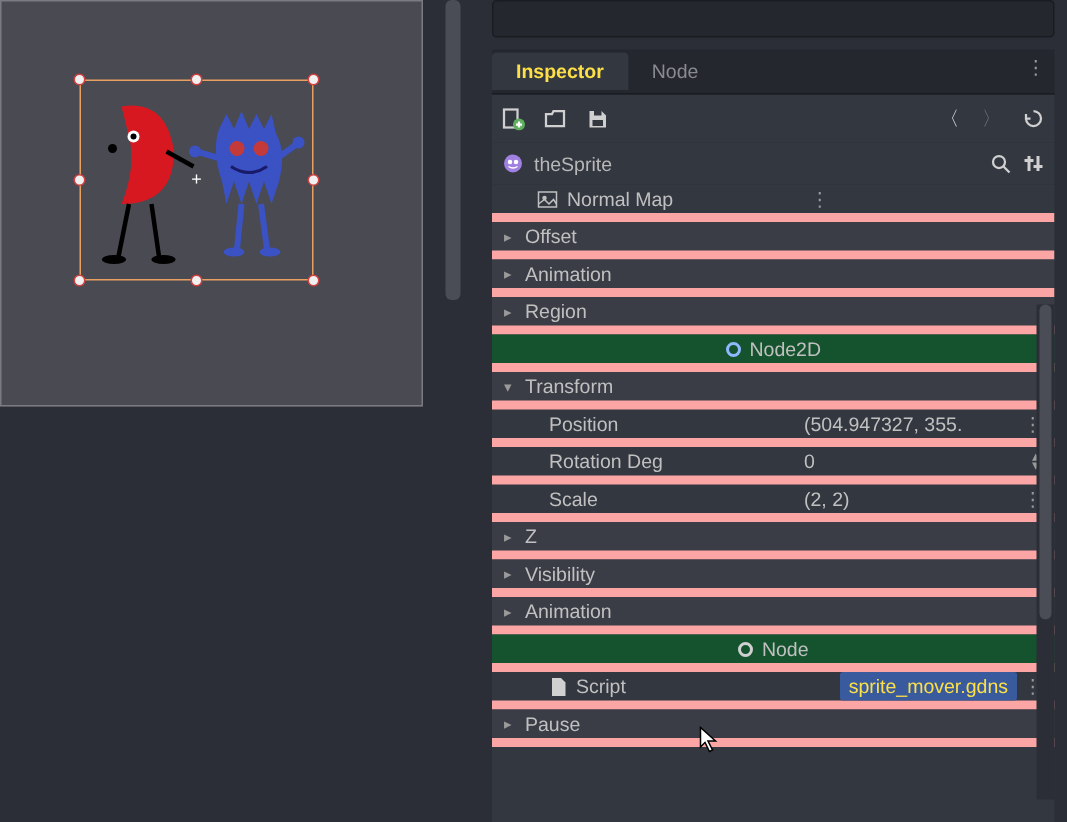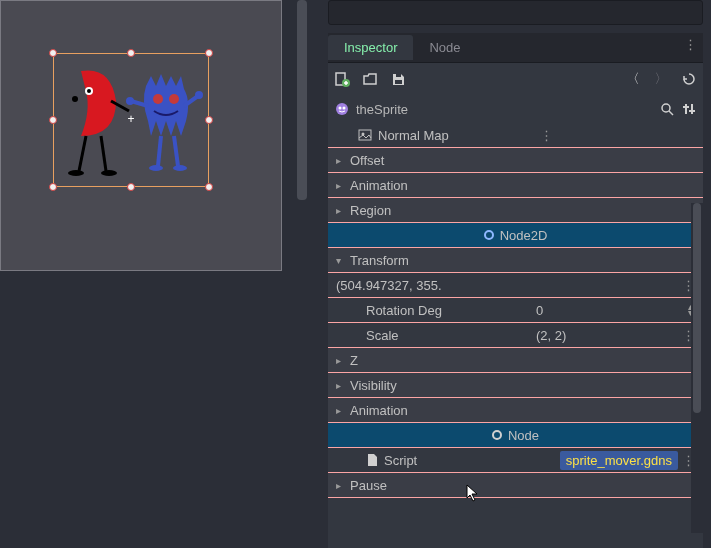--- a/index.html
+++ b/index.html
@@ -72,22 +72,22 @@
     margin: 0 8px;
     position: relative;
   }
   .tab {
     padding: 5px 16px;
     color: #8a8a92;
     cursor: pointer;
   }
   .tab.active {
     background: #333740;
-    color: #86efac;
-    border-top-left-radius:3px; border-top-right-radius:3px;
+    color: #fde047;
+    border-top-left-radius:3px; border-top-right-radius:3px;font-weight:bold;
   }
   .tab-dots { position:absolute; right:6px; top:4px; color:#9a9a9a; cursor:pointer; }
   .toolbar {
     display:flex; align-items:center;
     height: 32px;
     background: #333740;
     margin: 0 8px;
     padding: 0 6px;
     gap: 12px;
   }
@@ -108,29 +108,29 @@
     flex:1;
     overflow: hidden;
     position: relative;
   }
   .prop-row {
     display:flex; align-items:center;
     height: 25px;
     padding: 0 8px;
     color: #c0c0c0;
     position: relative;
-    border-bottom: 1px solid #fca5a5;
+    border-bottom: 6px solid #fca5a5;
   }
   .prop-row.section {
     background: #3a3d46;
     cursor:pointer;
   }
   .prop-row.section .chev { margin-right: 4px; color:#9a9a9a; font-size:10px; display:inline-block; width:10px; }
   .prop-row.header {
-    background: #0c4a6e;
+    background: #14532d;
     justify-content: center;
     gap:6px;
   }
   .prop-row .label { flex: 0 0 200px; padding-left: 18px; }
   .prop-row .label.noi { padding-left: 30px; }
   .prop-row .value { flex:1; color:#c0c0c0; }
   .prop-row .dots { color:#9a9a9a; cursor:pointer; padding-left:4px; }
   .prop-row .spin { color:#9a9a9a; font-size:10px; display:flex; flex-direction:column; line-height:6px; padding-right:2px; }
   .script-val {
     background: #3a5a9e;
@@ -296,20 +296,21 @@
       </div>
     <div class="prop-row header">
         <span class="ring-icon"></span>
         <span>Node2D</span>
       </div>
     <div class="prop-row section">
         <span class="chev">▾</span>
         <span>Transform</span>
       </div>
     <div class="prop-row">
+      <span class="label noi">Position</span>
       <span class="value">(504.947327, 355.</span>
       <span class="dots">⋮</span>
     </div>
     <div class="prop-row">
       <span class="label noi">Rotation Deg</span>
       <span class="value">0</span>
       <span class="spin">
           <span>▴</span>
           <span>▾</span>
         </span>

